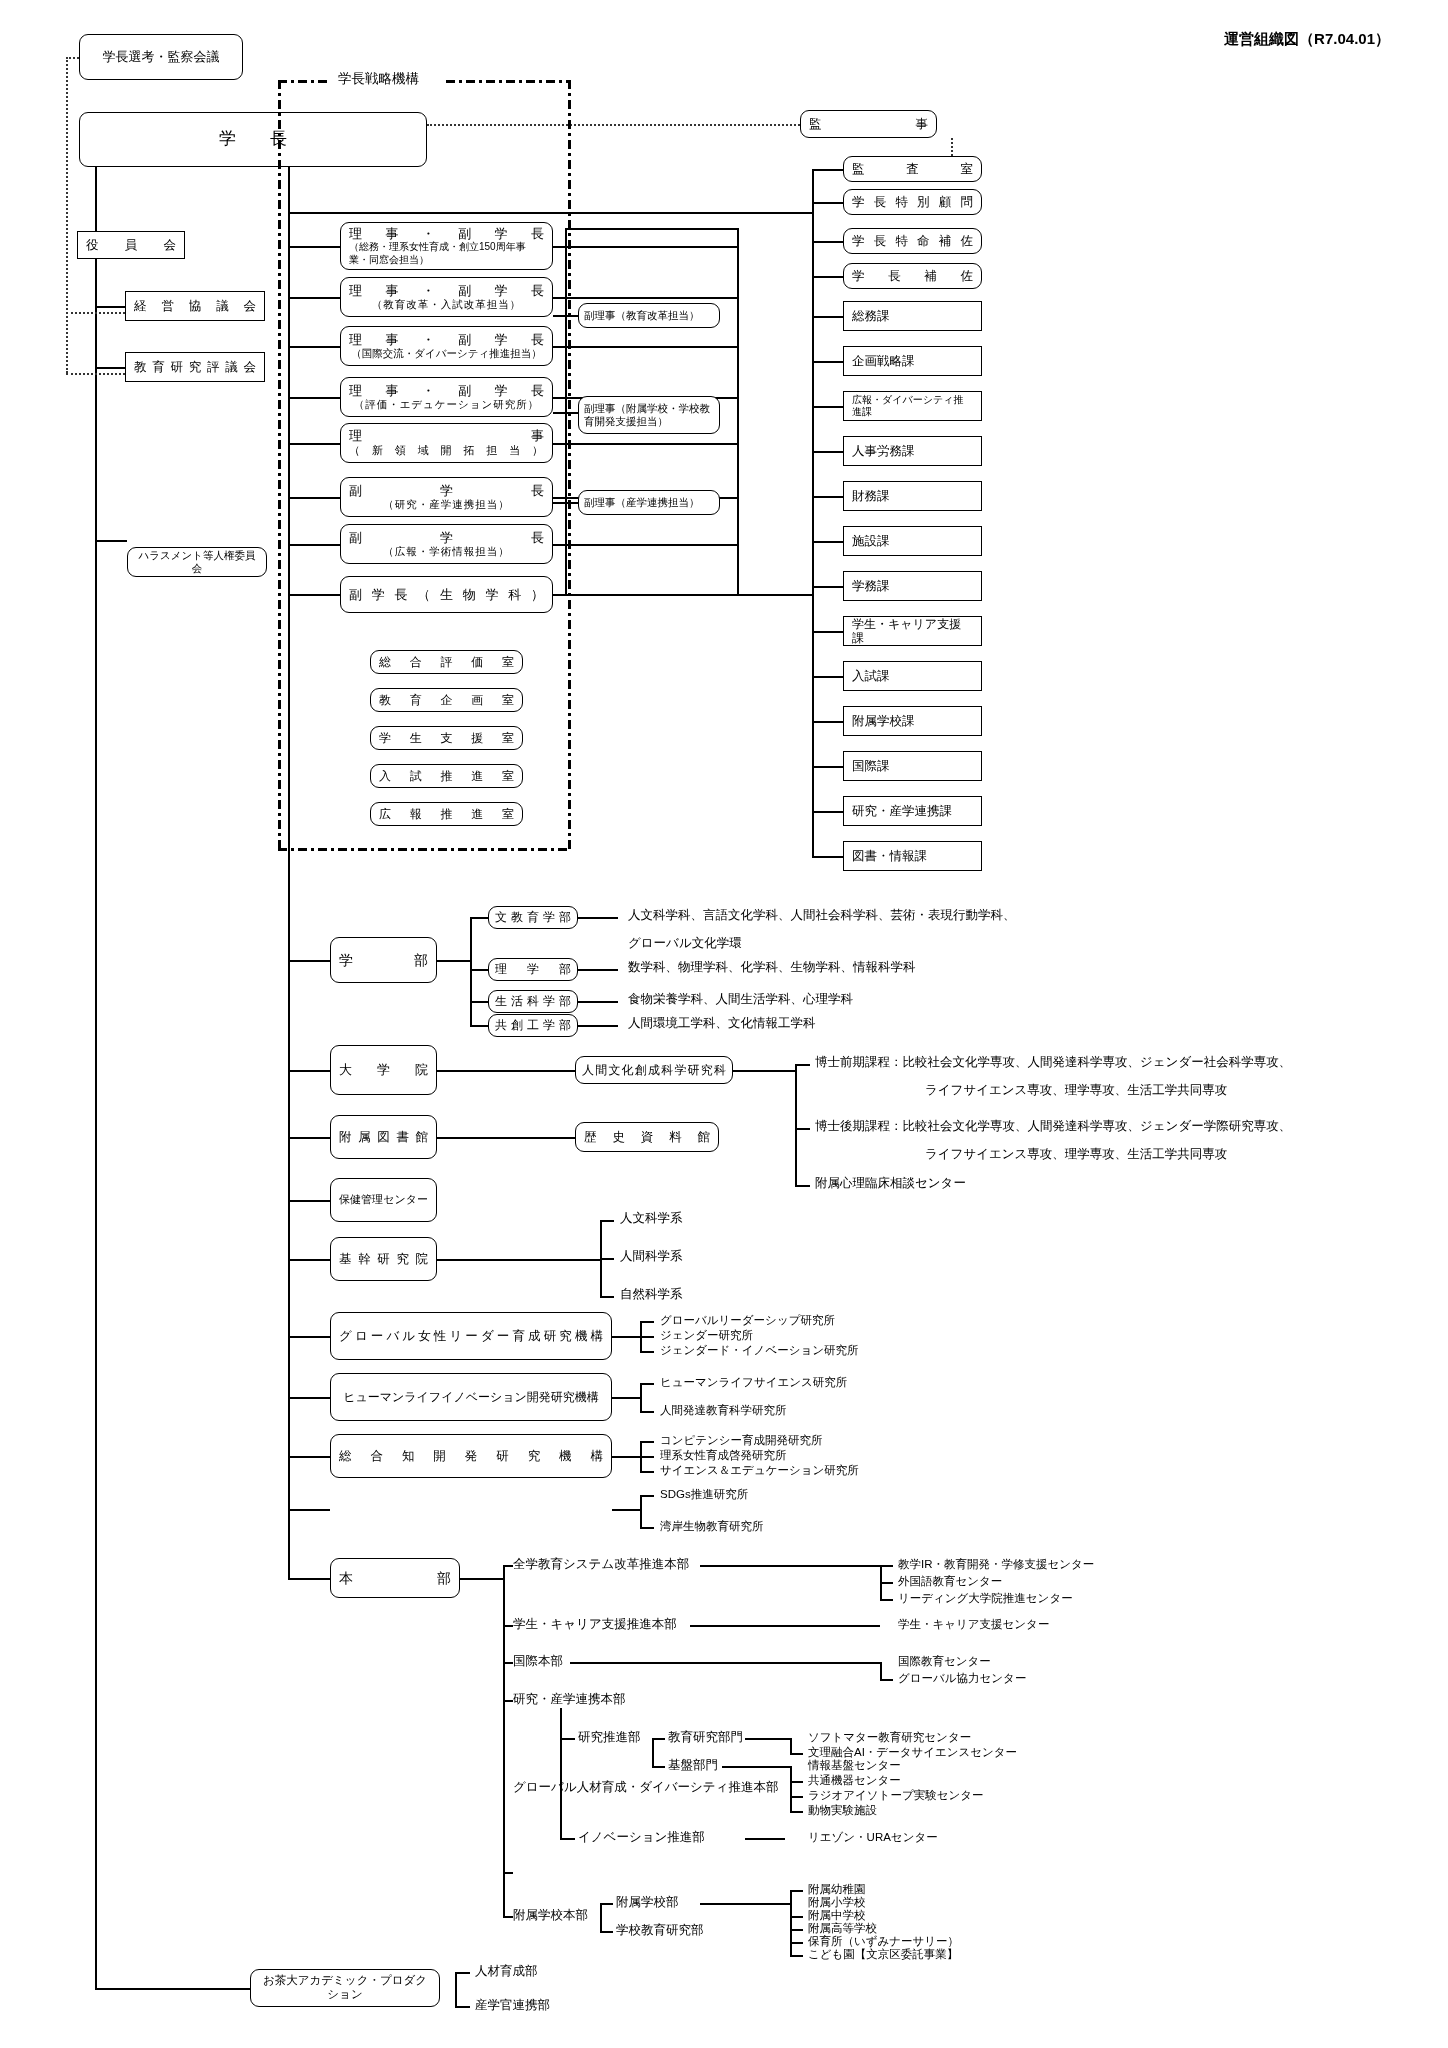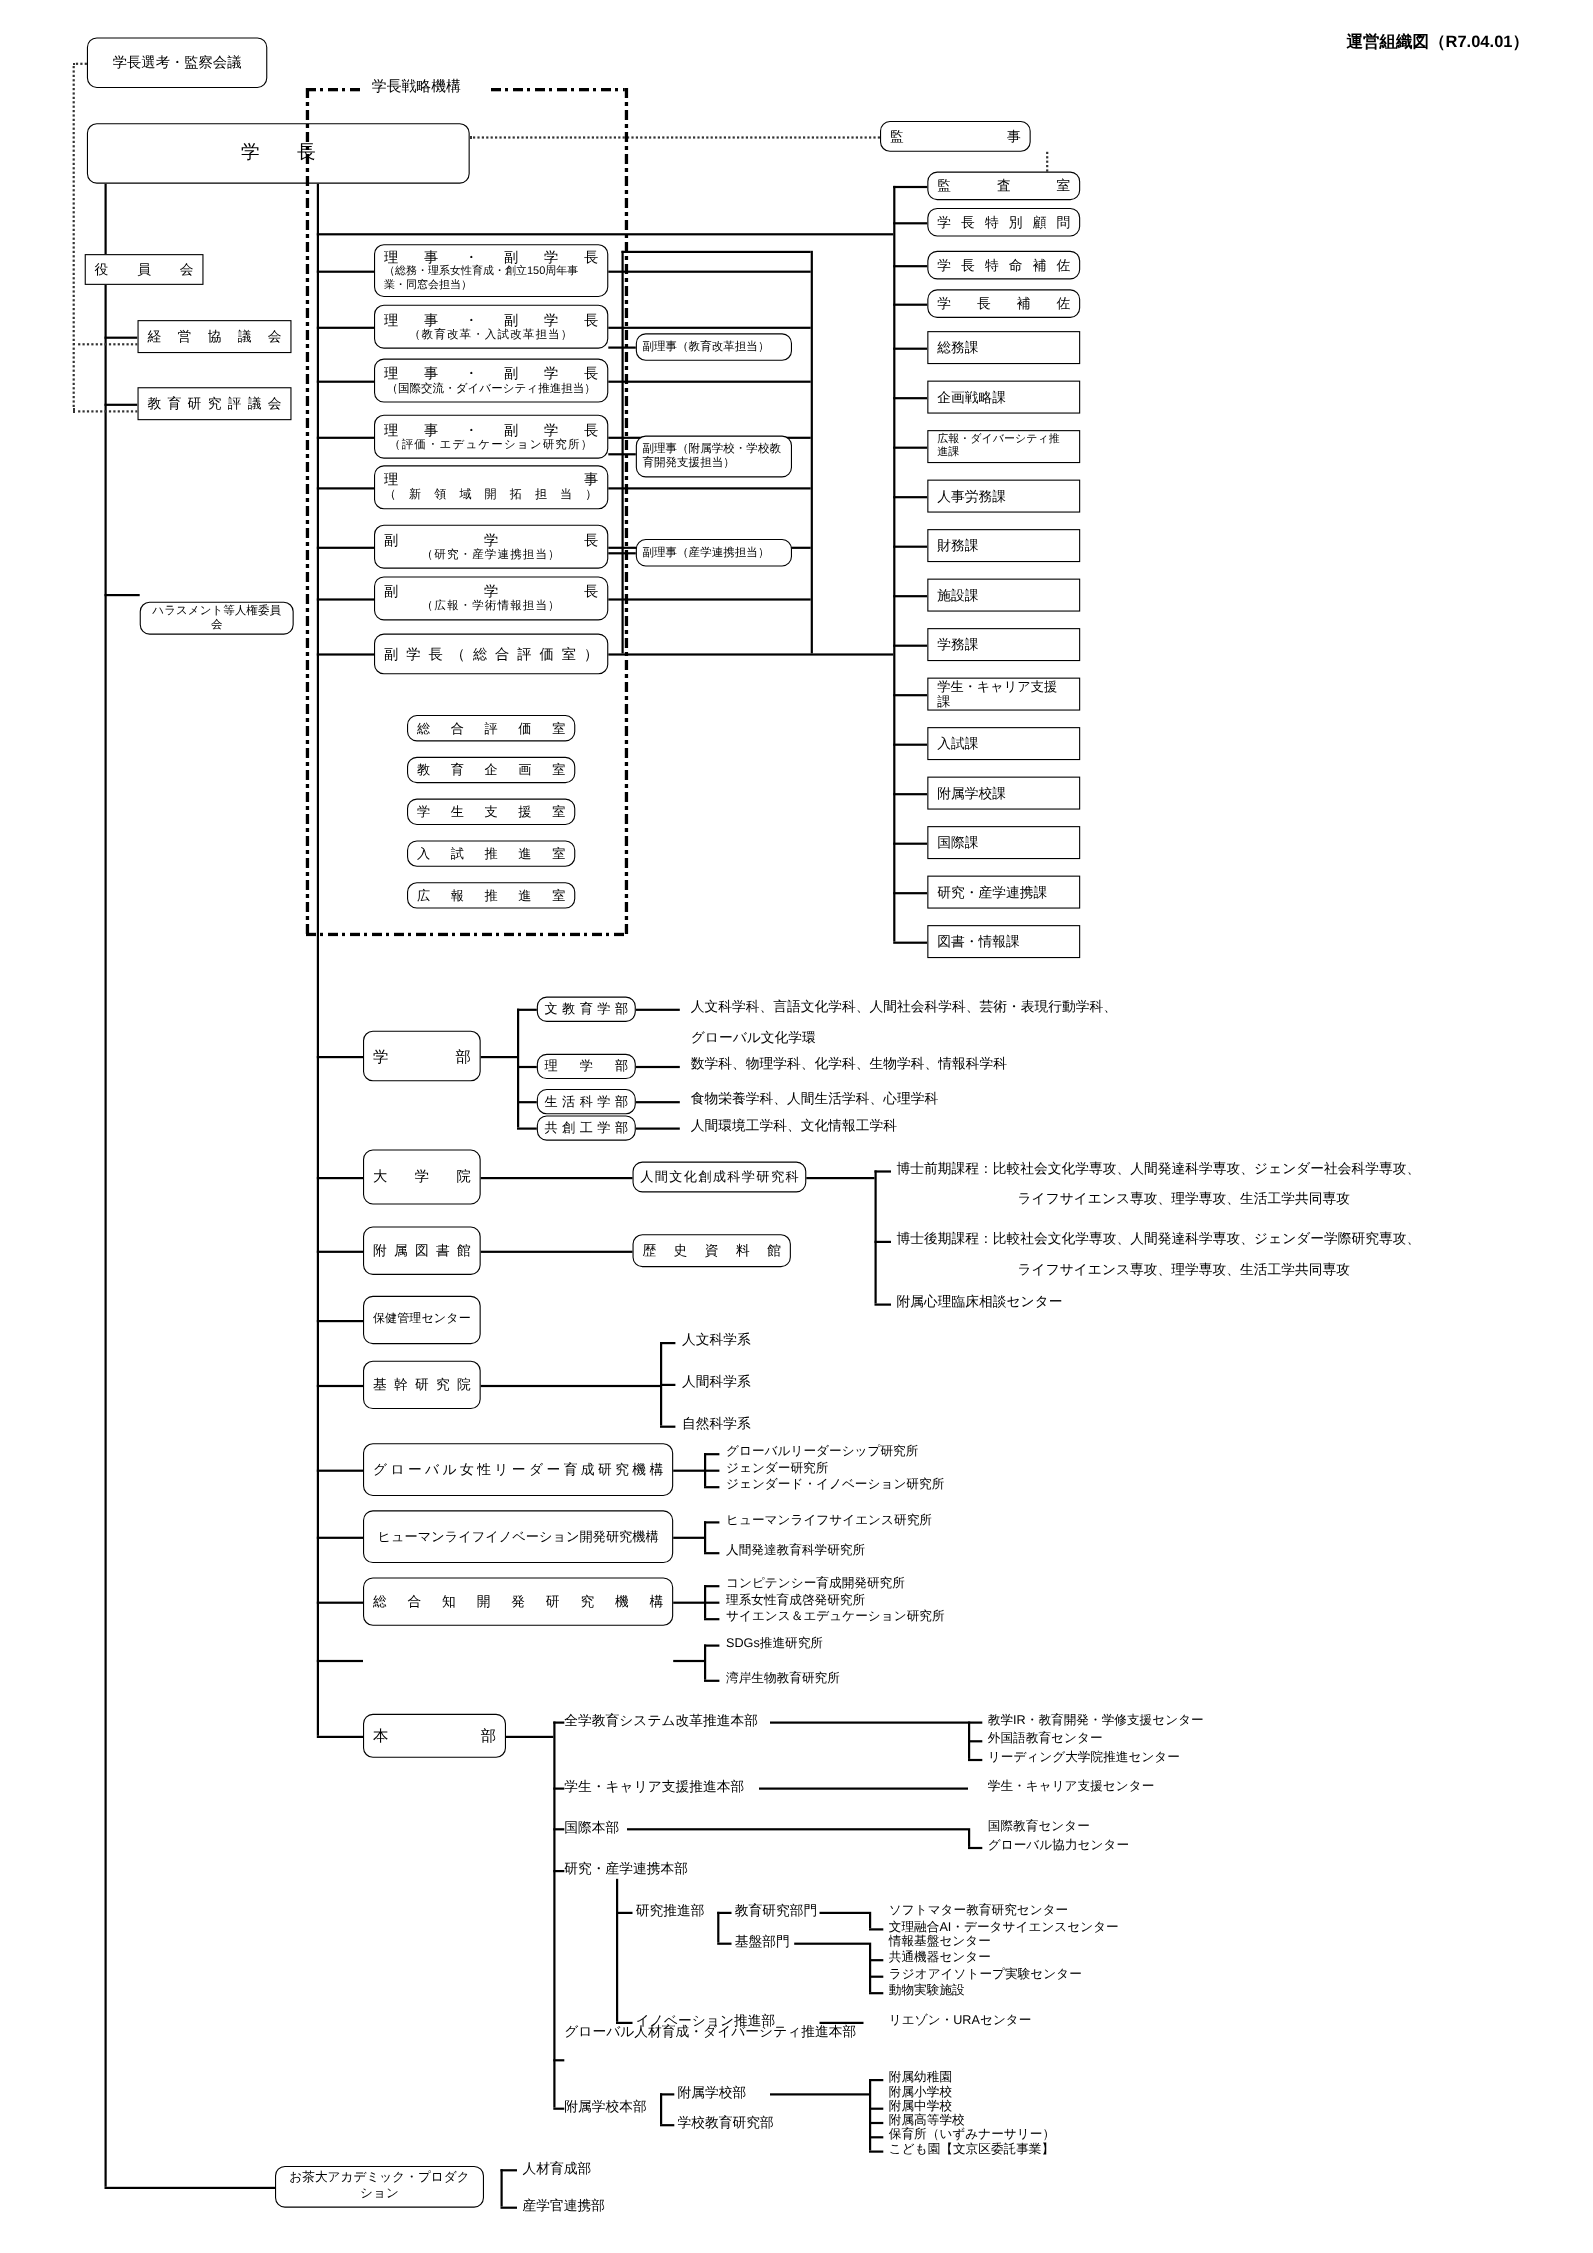--- a/index.html
+++ b/index.html
@@ -264,21 +264,21 @@
     </div>
   <div class="bx rd" style="left:340px;top:477px;width:213px;height:40px;">
     <div class="t1">副学長</div>
     <div class="t2">（研究・産学連携担当）</div>
     </div>
   <div class="bx rd" style="left:340px;top:524px;width:213px;height:40px;">
     <div class="t1">副学長</div>
     <div class="t2">（広報・学術情報担当）</div>
     </div>
   <div class="bx rd" style="left:340px;top:576px;width:213px;height:37px;">
-    <div class="t1">副学長（総合評価室）</div>
+    <div class="t1">副学長（生物学科）</div>
     </div>
 
   <div class="bx rd" style="left:578px;top:303px;width:142px;height:25px;font-size:10.5px;padding:2px 5px;">
     <div class="ll">副理事（教育改革担当）</div>
     </div>
   <div class="bx rd" style="left:578px;top:396px;width:142px;height:38px;font-size:10.5px;padding:2px 5px;">
     <div class="ll">副理事（附属学校・学校教育開発支援担当）</div>
     </div>
   <div class="bx rd" style="left:578px;top:490px;width:142px;height:25px;font-size:10.5px;padding:2px 5px;">
     <div class="ll">副理事（産学連携担当）</div>
@@ -435,21 +435,21 @@
   <div class="txt txs" style="left:808px;top:1731px;">ソフトマター教育研究センター</div>
   <div class="txt txs" style="left:808px;top:1746px;">文理融合AI・データサイエンスセンター</div>
   <div class="txt" style="left:668px;top:1758px;">基盤部門</div>
   <div class="txt txs" style="left:808px;top:1759px;">情報基盤センター</div>
   <div class="txt txs" style="left:808px;top:1774px;">共通機器センター</div>
   <div class="txt txs" style="left:808px;top:1789px;">ラジオアイソトープ実験センター</div>
   <div class="txt txs" style="left:808px;top:1804px;">動物実験施設</div>
   <div class="txt" style="left:578px;top:1830px;">イノベーション推進部</div>
   <div class="txt txs" style="left:808px;top:1831px;">リエゾン・URAセンター</div>
 
-  <div class="txt" style="left:513px;top:1840px;text-align:right;">グローバル人材育成・ダイバーシティ推進本部</div>
+  <div class="txt" style="left:513px;top:1780px;text-align:right;">グローバル人材育成・ダイバーシティ推進本部</div>
 
   <div class="txt" style="left:513px;top:1908px;">附属学校本部</div>
   <div class="txt" style="left:616px;top:1895px;">附属学校部</div>
   <div class="txt" style="left:616px;top:1923px;">学校教育研究部</div>
   <div class="txt txs" style="left:808px;top:1883px;">附属幼稚園</div>
   <div class="txt txs" style="left:808px;top:1896px;">附属小学校</div>
   <div class="txt txs" style="left:808px;top:1909px;">附属中学校</div>
   <div class="txt txs" style="left:808px;top:1922px;">附属高等学校</div>
   <div class="txt txs" style="left:808px;top:1935px;">保育所（いずみナーサリー）</div>
   <div class="txt txs" style="left:808px;top:1948px;">こども園【文京区委託事業】</div>

